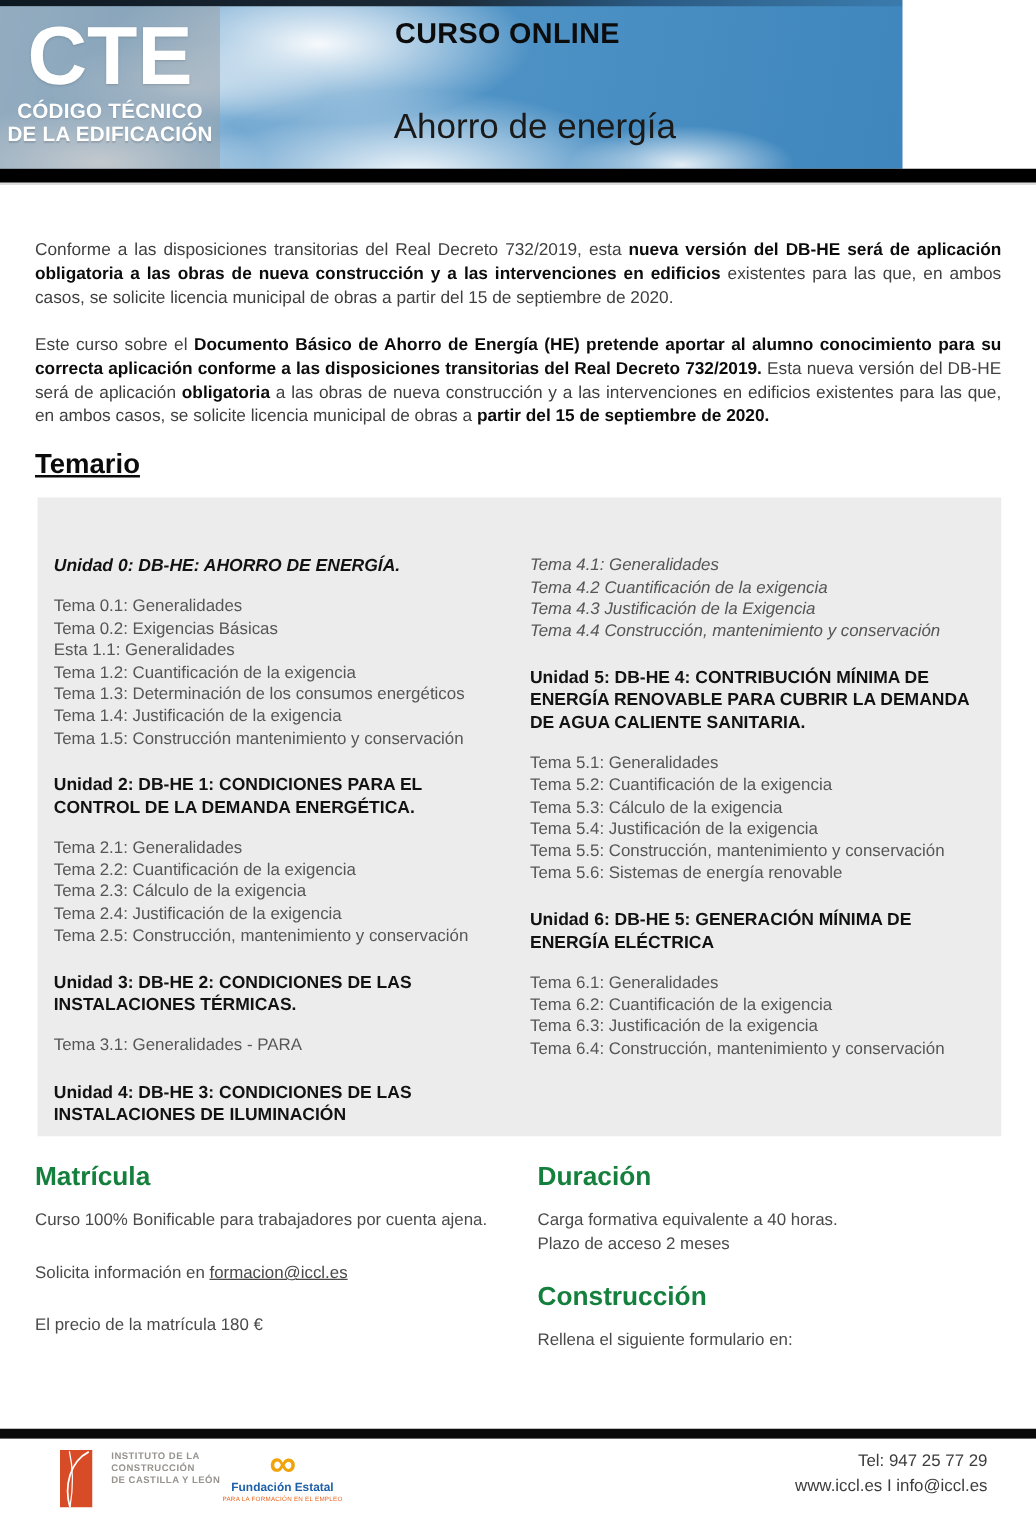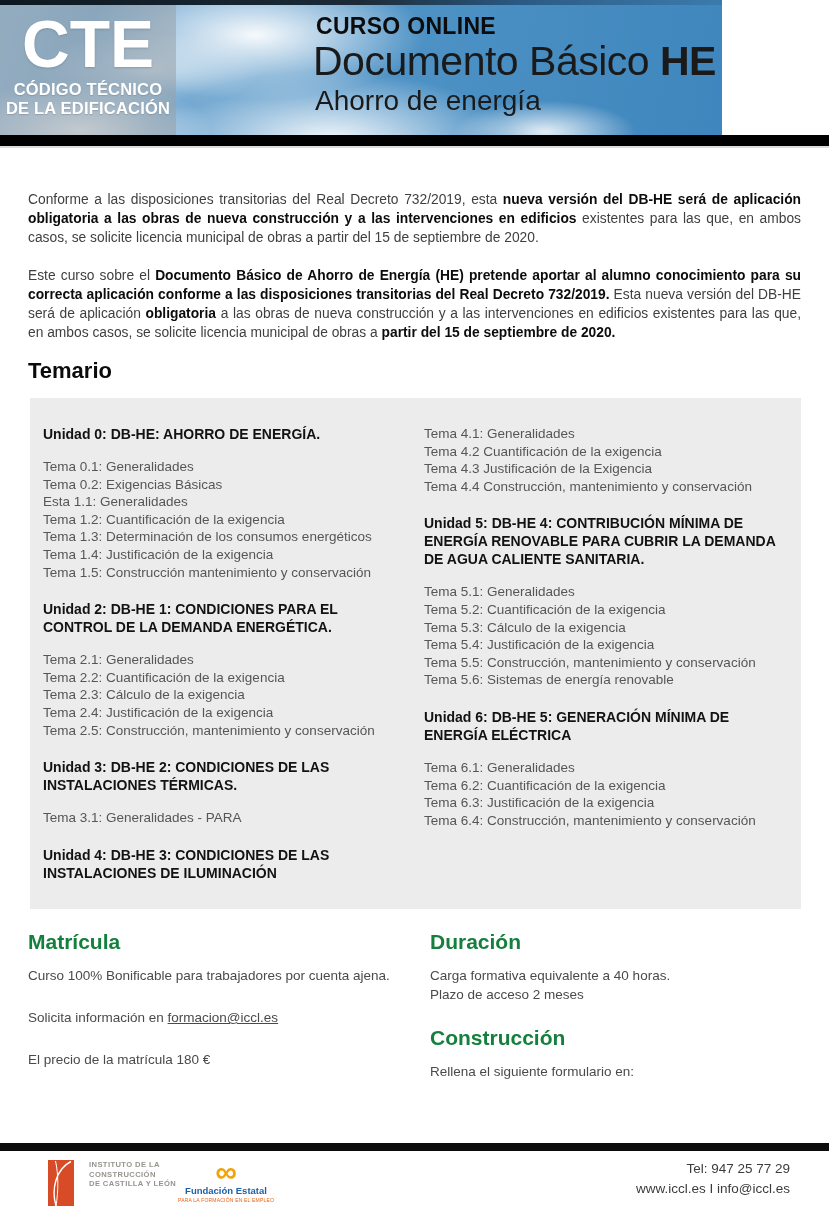--- a/index.html
+++ b/index.html
@@ -37,29 +37,29 @@
   
   .intro {
     position:absolute; left:28px; width:773px;
     font-size:13.8px; line-height:19px; text-align:justify; color:#3f3f3f;
   }
   .intro b { color:#0c0c0c; }
   #p1 { top:190px; }
   #p2 { top:266px; }
 
   
-  .temario-heading { position:absolute; left:28px; top:358px; font-size:22px; font-weight:bold; color:#0b0b0b; }
+  .temario-heading { position:absolute; left:28px; top:358px; font-size:22px; font-weight:bold; color:#0b0b0b;text-decoration:underline; }
   .graybox {
     position:absolute; left:30px; top:398px; width:771px; height:511px;
     background:#ececec; padding:27px 12px 0 13px; display:flex;
   }
   .col { width:372px; }
   .col + .col { margin-left:15px; width:371px; }
   .unidad { font-weight:bold; font-size:14px; line-height:18px; color:#121212; margin:19px 0 15px; }
-  .col > :first-child { margin-top:0; }
+  .col > :first-child { margin-top:18px;font-style:italic; }
   .temas { margin:0; }
   .tema { font-size:13.5px; line-height:17.6px; color:#565656; }
 
   
   .info-section { position:absolute; }
   .info-section h3 { font-size:21px; font-weight:bold; color:#15803d; margin-bottom:12px; }
   .info-section p { font-size:13.5px; line-height:19px; color:#4a4a4a; margin-bottom:23px; }
   .info-section p.tight { margin-bottom:0; }
   .info-section a { color:#4a4a4a; text-decoration:underline; cursor:pointer; }
   #matricula   { left:28px;  top:930px; width:390px; }
@@ -83,21 +83,20 @@
 <div class="page">
 
   <div class="header">
     <div class="header-topline"></div>
     <div class="cte-block">
       <div class="cte-acronym">CTE</div>
       <div class="cte-line">CÓDIGO TÉCNICO</div>
       <div class="cte-line">DE LA EDIFICACIÓN</div>
     </div>
     <div class="course-kicker">CURSO ONLINE</div>
-    <div class="course-title"><span>Documento Básico </span><b>HE</b></div>
     <div class="course-subtitle">Ahorro de energía</div>
   </div>
   <div class="header-bar"></div>
 
   <p class="intro" id="p1"><span>Conforme a las disposiciones transitorias del Real Decreto 732/2019, esta </span><b>nueva versión del DB-HE será de aplicación obligatoria a las obras de nueva construcción y a las intervenciones en edificios</b><span> existentes para las que, en ambos casos, se solicite licencia municipal de obras a partir del 15 de septiembre de 2020.</span></p>
   <p class="intro" id="p2"><span>Este curso sobre el </span><b>Documento Básico de Ahorro de Energía (HE) pretende aportar al alumno conocimiento para su correcta aplicación conforme a las disposiciones transitorias del Real Decreto 732/2019.</b><span> Esta nueva versión del DB-HE será de aplicación </span><b>obligatoria</b><span> a las obras de nueva construcción y a las intervenciones en edificios existentes para las que, en ambos casos, se solicite licencia municipal de obras a </span><b>partir del 15 de septiembre de 2020.</b></p>
 
   <h2 class="temario-heading">Temario</h2>
   <div class="graybox">
     <div class="col" id="col-left">

